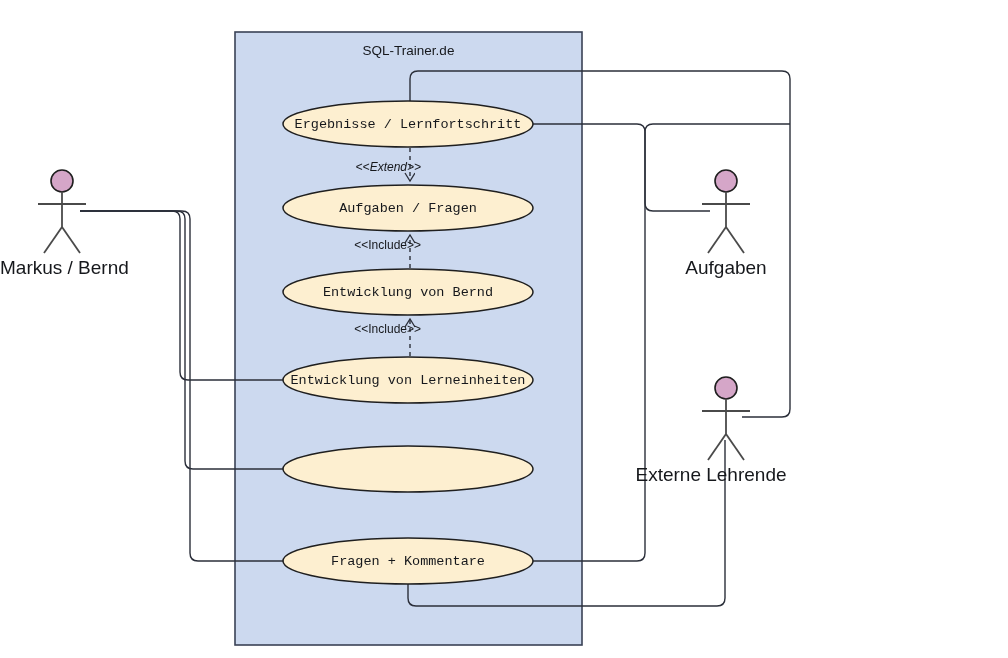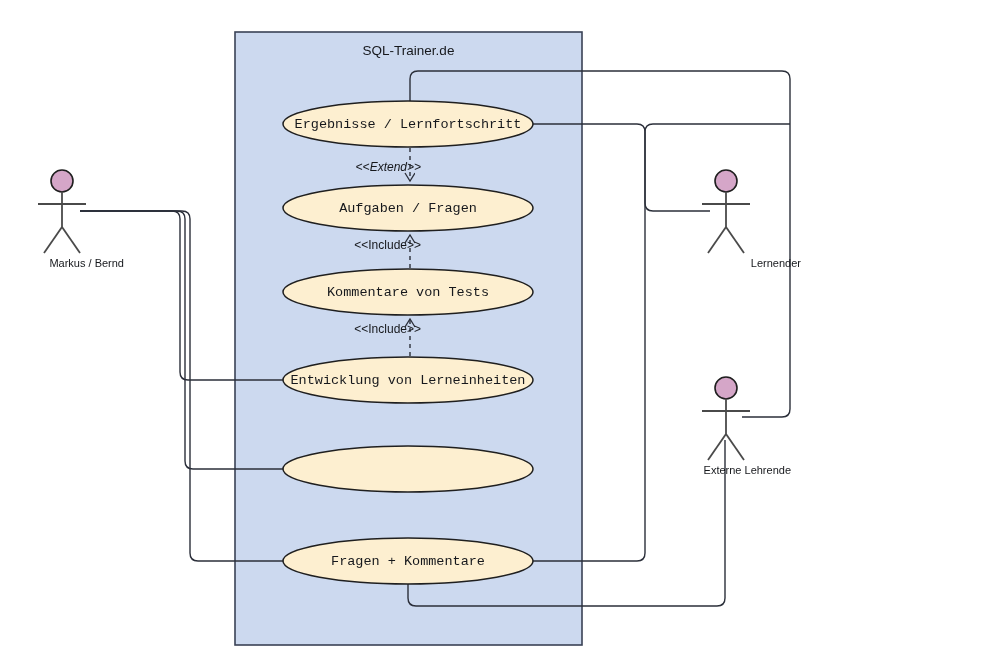--- a/index.html
+++ b/index.html
@@ -29,23 +29,22 @@
     white-space: nowrap;
     text-align: center;
     pointer-events: none;
   }
   .usecase-label {
     font-size: 13.5px;
     color: #16181c;
     font-family: Liberation Mono, monospace;
   }
   .actor-label {
-    font-size: 11px;
+    font-size: 19px;
     color: #16181c;
-    text-align: right;
   }
   .system-label {
     font-size: 13.5px;
     color: #16181c;
   }
   .stereotype-label {
     font-size: 12px;
     color: #16181c;
   }
 </style>
@@ -129,30 +128,30 @@
       </g>
     </g>
   </svg>
 
   <div class="lbl system-label" style="left:235px; top:43px; width:347px;">SQL-Trainer.de</div>
 
   <div class="lbl usecase-label" style="left:283px; top:117px; width:250px;">Ergebnisse / Lernfortschritt</div>
 
   <div class="lbl usecase-label" style="left:283px; top:201px; width:250px;">Aufgaben / Fragen</div>
 
-  <div class="lbl usecase-label" style="left:283px; top:285px; width:250px;">Kommentare von Tests</div>
+  <div class="lbl usecase-label" style="left:283px; top:285px; width:250px;">Entwicklung von Bernd</div>
 
   <div class="lbl usecase-label" style="left:283px; top:373px; width:250px;">Entwicklung von Lerneinheiten</div>
 
 
   <div class="lbl usecase-label" style="left:283px; top:554px; width:250px;">Fragen + Kommentare</div>
 
   <div class="lbl actor-label" style="left:0px; top:257px; width:124px;">Markus / Bernd</div>
 
-  <div class="lbl actor-label" style="left:651px; top:257px; width:150px;">Lernender</div>
+  <div class="lbl actor-label" style="left:651px; top:257px; width:150px;">Aufgaben</div>
 
   <div class="lbl actor-label" style="left:631px; top:464px; width:160px;">Externe Lehrende</div>
 
   <div class="lbl stereotype-label" style="left:311px; top:160px; width:110px; text-align:right;font-style:italic;">&lt;&lt;Extend&gt;&gt;</div>
 
   <div class="lbl stereotype-label" style="left:311px; top:238px; width:110px; text-align:right;">&lt;&lt;Include&gt;&gt;</div>
 
   <div class="lbl stereotype-label" style="left:311px; top:322px; width:110px; text-align:right;">&lt;&lt;Include&gt;&gt;</div>
 
 </div>

